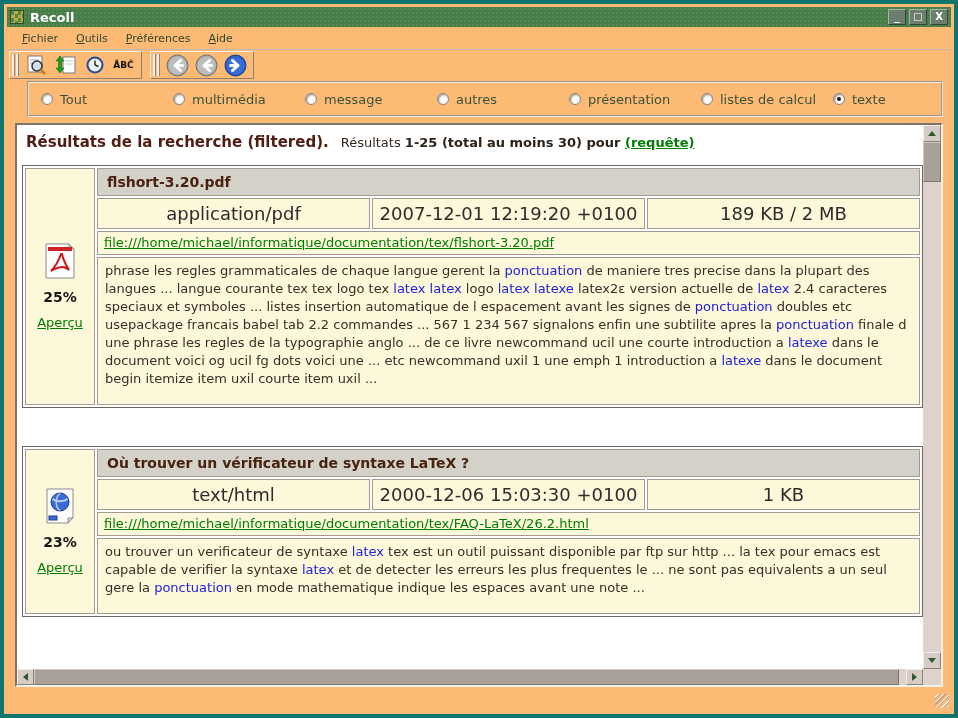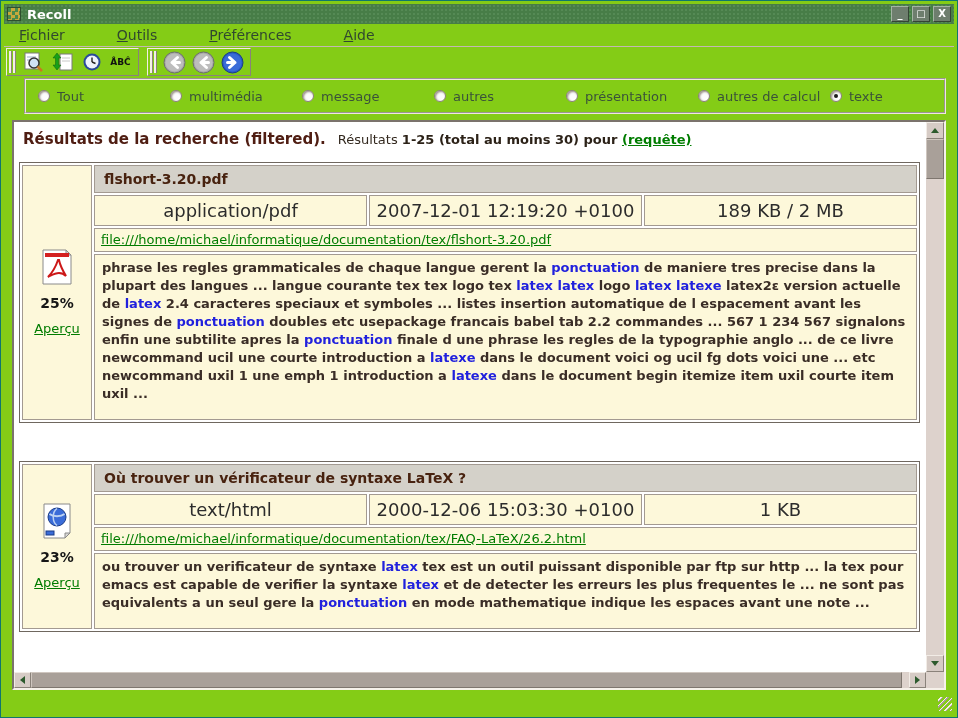--- a/index.html
+++ b/index.html
@@ -1,37 +1,37 @@
 <!DOCTYPE html>
 <html><head>
 <meta charset="utf-8">
 <style>
   * { margin:0; padding:0; box-sizing:border-box; }
   html,body { width:958px; height:718px; }
   body { font-family:"DejaVu Sans","Liberation Sans",sans-serif; font-size:13px; }
 
-  .window { width:958px; height:718px; background:#84cc16; border:1px solid #0f766e;
+  .window { width:958px; height:718px; background:#fdba74; border:4px solid #0f766e;
             padding:3px; display:flex; flex-direction:column; position:relative;justify-content:flex-end; }
 
   
   .titlebar { height:20px; flex:0 0 20px; background:#477d47;
               background-image:radial-gradient(#558a55 1px, transparent 1px); background-size:4px 4px;
               display:flex; align-items:center; gap:6px; padding:0 3px; }
   .app-icon { width:14px; height:14px; flex:0 0 14px;
               background:repeating-conic-gradient(#c8a83c 0 25%, #4a8a4a 0 50%);
               background-size:7px 7px; border:1px solid #2e4f2e; }
   .title-text { color:#ffffff; font-weight:bold; font-size:13px; }
   .win-controls { margin-left:auto; display:flex; gap:3px; }
   .win-btn { width:18px; height:16px; background:#6e7e6e; border:1px solid;
              border-color:#a4b4a4 #344434 #344434 #a4b4a4; color:#fff; font-size:10px;
              font-weight:bold; line-height:13px; text-align:center; cursor:default; }
 
   
   .menubar { height:23px; flex:0 0 23px; display:flex; align-items:center; padding:0 6px;
-             color:#30482f; font-size:14px; border-bottom:1px solid #c3b8b2;gap:34px; }
+             color:#30482f; font-size:11px; border-bottom:1px solid #c3b8b2; }
   .menu-item { display:inline-block; padding:2px 9px; }
   .menu-item::first-letter { text-decoration:underline; }
 
   
   .toolbar { height:30px; flex:0 0 30px; display:flex; align-items:center; gap:8px; padding:2px 2px; }
   .tb-group { display:flex; align-items:center; height:28px; padding:1px 3px 1px 1px;
               border:1px solid; border-color:#f2ece6 #8a827a #8a827a #f2ece6; }
   .tb-handle { width:7px; height:22px; margin:0 3px 0 1px;
                background:linear-gradient(90deg,#f4eee8 0 2px,#8a827a 2px 3px,transparent 3px 4px,#f4eee8 4px 6px,#8a827a 6px 7px); }
   .tb-btn { width:29px; height:32px; display:flex; align-items:center; justify-content:center; }
@@ -78,21 +78,21 @@
   a { color:#007c00; }
   .qlink { font-weight:bold; }
 
   table.result { border-collapse:separate; border-spacing:2px; background:#fff;
                  border:1px solid #6f675f; width:901px; table-layout:fixed; }
   table.result td { border:1px solid #a39a91; }
   td.iconcol { width:70px; background:#fdf8da; text-align:center; vertical-align:middle; }
   td.titlecell { background:#d4d1c9; font-weight:bold; color:#48220f; font-size:14px; padding:5px 9px; }
   td.metacell { background:#fdf8da; text-align:center; font-size:18px; color:#2c2c2c; padding:4px 2px; }
   td.urlcell { background:#fdf8da; padding:3px 6px 4px 6px; font-size:13px; }
-  td.snippetcell { background:#fdf8da; padding:4px 8px 16px 7px; font-size:13px; line-height:18px; color:#3a2d26;font-weight:bold; }
+  td.snippetcell { background:#fdf8da; padding:4px 8px 16px 7px; font-size:13px; line-height:18px; color:#3a2d26; }
   .hl { color:#2121dd; }
   .iconstack { display:flex; flex-direction:column; align-items:center; gap:10px; padding:8px 0; }
   .percent { font-weight:bold; font-size:14px; color:#161616; }
   .apercu { font-size:13px; }
   .tgap { height:38px; background:#fff; }
 
   
   .vscroll { display:flex; flex-direction:column; background:#ddd2cc; }
   .scroll-btn { height:17px; flex:0 0 17px; background:#d6cbc5; border:1px solid;
                 border-color:#f2ece6 #8a827a #8a827a #f2ece6;
@@ -212,21 +212,21 @@
     <span class="filter-opt">
       <span class="radio"></span>
       <span>autres</span>
     </span>
     <span class="filter-opt">
       <span class="radio"></span>
       <span>présentation</span>
     </span>
     <span class="filter-opt">
       <span class="radio"></span>
-      <span>autres de calcul</span>
+      <span>listes de calcul</span>
     </span>
     <span class="filter-opt">
       <span class="radio checked"></span>
       <span>texte</span>
     </span>
   </div>
 
   <div class="resultsframe">
     <div class="results-content">
 

